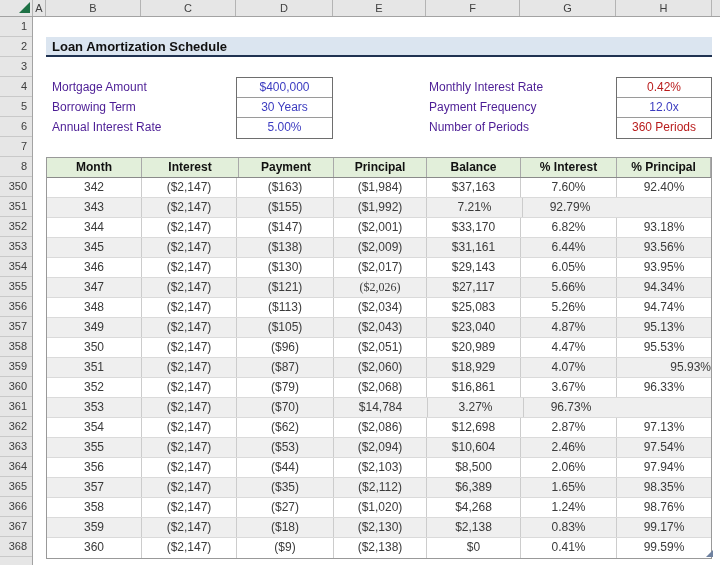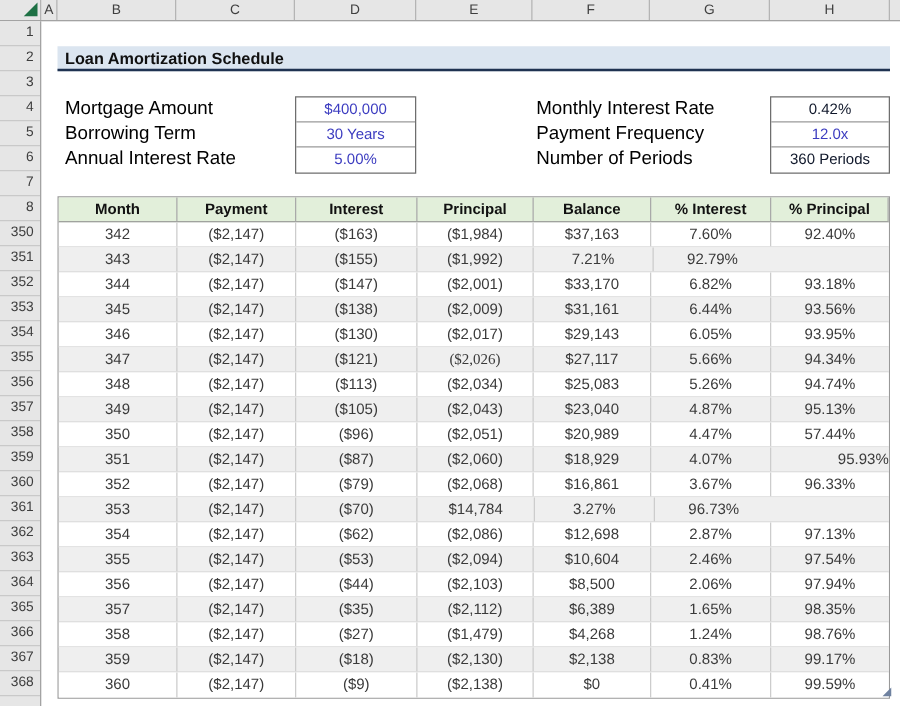--- a/index.html
+++ b/index.html
@@ -33,28 +33,28 @@
   }
   .row-h.filler{flex:1 1 auto;border-bottom:none;}
   
   #title-cell{
     position:absolute;left:46px;top:37px;width:666px;height:20px;box-sizing:border-box;
     background:#dbe5f0;border-bottom:2px solid #1f3251;
     font-size:13px;font-weight:bold;color:#101010;line-height:19px;padding-left:6px;
   }
   
   .param-label{
-    position:absolute;height:20px;font-size:15px;color:#000000;line-height:20px;white-space:nowrap;
+    position:absolute;height:20px;font-size:12px;color:#4c1d95;line-height:20px;white-space:nowrap;
   }
   .param-box{
     position:absolute;top:77px;width:97px;box-sizing:border-box;border:1px solid #6e6e6e;background:#fff;
   }
   .param-box .pv{
     box-sizing:border-box;height:20px;line-height:19px;text-align:center;font-size:12px;
-    border-bottom:1px solid #9a9a9a;color:#0f172a;
+    border-bottom:1px solid #9a9a9a;color:#b91c1c;
   }
   .param-box .pv:last-child{border-bottom:none;}
   .pv.blue{color:#3c3cc0;}
   
   #amort-table{
     position:absolute;left:46px;top:157px;width:666px;box-sizing:border-box;
     border:1px solid #999999;background:#fff;
   }
   .t-row{display:flex;height:20px;box-sizing:border-box;}
   .t-row.header{background:#e2efda;border-bottom:1px solid #8a8a8a;}
@@ -145,22 +145,22 @@
       <div class="param-box" style="left: 616px; width: 96px;">
         <div class="pv">0.42%</div>
         <div class="pv blue">12.0x</div>
         <div class="pv">360 Periods</div>
       </div>
     </div>
 
   <div id="amort-table">
       <div class="t-row header">
         <div class="t-cell" style="width: 95px;">Month</div>
+        <div class="t-cell" style="width: 97px;">Interest</div>
         <div class="t-cell" style="width: 95px;">Payment</div>
-        <div class="t-cell" style="width: 97px;">Interest</div>
         <div class="t-cell" style="width: 93px;">Principal</div>
         <div class="t-cell" style="width: 94px;">Balance</div>
         <div class="t-cell" style="width: 96px;">% Interest</div>
         <div class="t-cell" style="width: 94px;">% Principal</div>
       </div>
       <div class="t-row data plain">
         <div class="t-cell" style="width: 95px;">342</div>
         <div class="t-cell" style="width: 95px;">($2,147)</div>
         <div class="t-cell" style="width: 97px;">($163)</div>
         <div class="t-cell" style="width: 93px;">($1,984)</div>
@@ -230,21 +230,21 @@
         <div class="t-cell" style="width: 96px;">4.87%</div>
         <div class="t-cell" style="width: 94px;">95.13%</div>
       </div>
       <div class="t-row data plain">
         <div class="t-cell" style="width: 95px;">350</div>
         <div class="t-cell" style="width: 95px;">($2,147)</div>
         <div class="t-cell" style="width: 97px;">($96)</div>
         <div class="t-cell" style="width: 93px;">($2,051)</div>
         <div class="t-cell" style="width: 94px;">$20,989</div>
         <div class="t-cell" style="width: 96px;">4.47%</div>
-        <div class="t-cell" style="width: 94px;">57.44%</div>
+        <div class="t-cell" style="width: 94px;">95.53%</div>
       </div>
       <div class="t-row data band">
         <div class="t-cell" style="width: 95px;">351</div>
         <div class="t-cell" style="width: 95px;">($2,147)</div>
         <div class="t-cell" style="width: 97px;">($87)</div>
         <div class="t-cell" style="width: 93px;">($2,060)</div>
         <div class="t-cell" style="width: 94px;">$18,929</div>
         <div class="t-cell" style="width: 96px;">4.07%</div>
         <div class="t-cell" style="width: 94px; text-align: right;">95.93%</div>
       </div>
@@ -298,21 +298,21 @@
         <div class="t-cell" style="width: 97px;">($35)</div>
         <div class="t-cell" style="width: 93px;">($2,112)</div>
         <div class="t-cell" style="width: 94px;">$6,389</div>
         <div class="t-cell" style="width: 96px;">1.65%</div>
         <div class="t-cell" style="width: 94px;">98.35%</div>
       </div>
       <div class="t-row data plain">
         <div class="t-cell" style="width: 95px;">358</div>
         <div class="t-cell" style="width: 95px;">($2,147)</div>
         <div class="t-cell" style="width: 97px;">($27)</div>
-        <div class="t-cell" style="width: 93px;">($1,479)</div>
+        <div class="t-cell" style="width: 93px;">($1,020)</div>
         <div class="t-cell" style="width: 94px;">$4,268</div>
         <div class="t-cell" style="width: 96px;">1.24%</div>
         <div class="t-cell" style="width: 94px;">98.76%</div>
       </div>
       <div class="t-row data band">
         <div class="t-cell" style="width: 95px;">359</div>
         <div class="t-cell" style="width: 95px;">($2,147)</div>
         <div class="t-cell" style="width: 97px;">($18)</div>
         <div class="t-cell" style="width: 93px;">($2,130)</div>
         <div class="t-cell" style="width: 94px;">$2,138</div>

